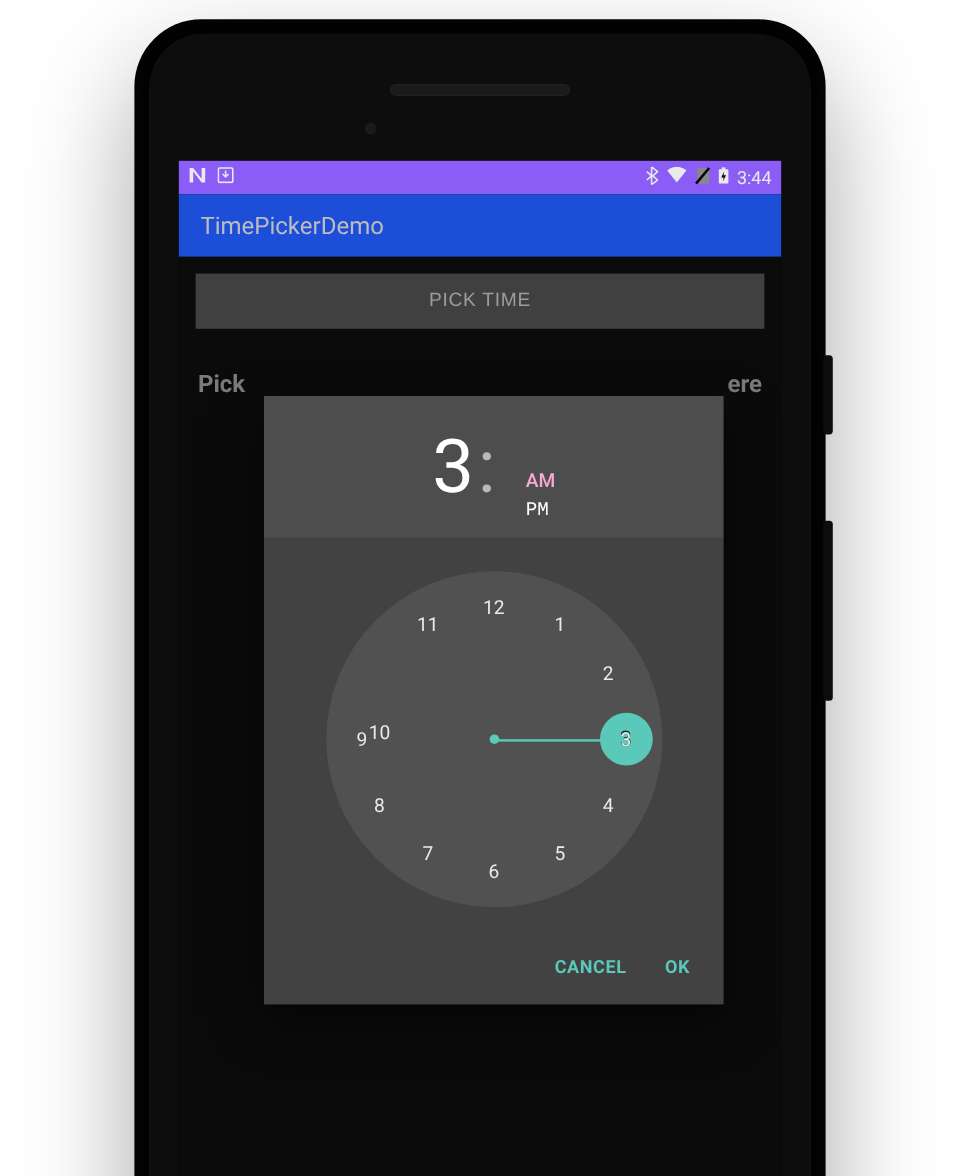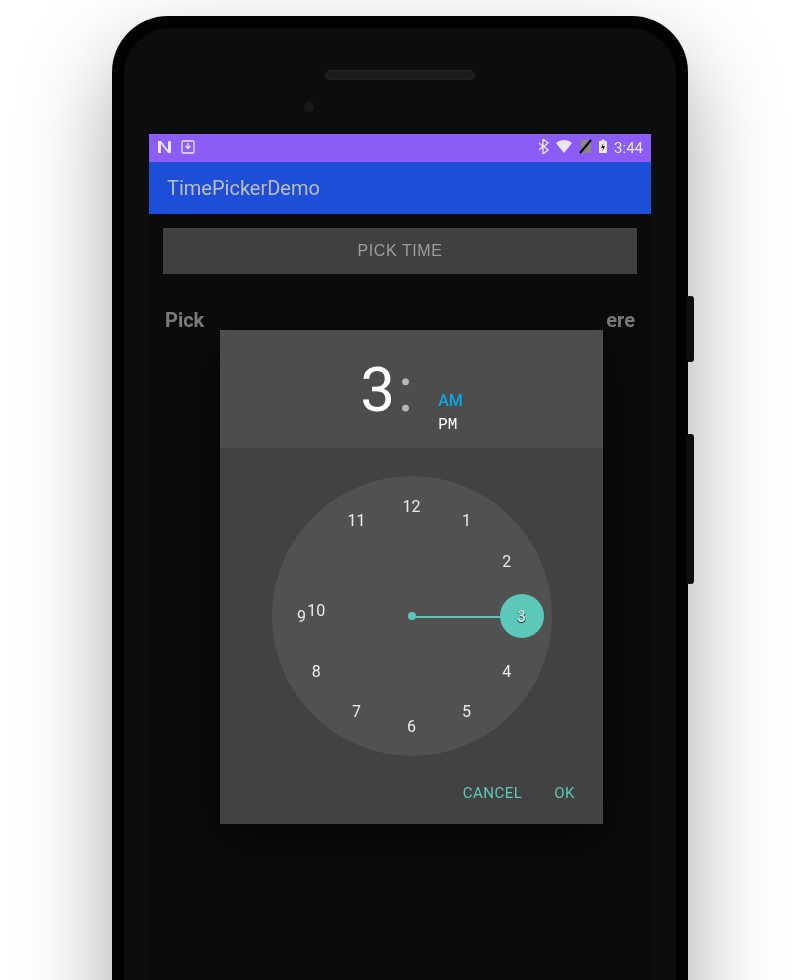--- a/index.html
+++ b/index.html
@@ -144,21 +144,21 @@
   .time-colon { color:#b8b8b8; padding:0 2px; }
   .time-min   { color:#b8b8b8; }
   .ampm {
     display:flex;
     flex-direction:column;
     margin-left:12px;
     font-size:16px;
     font-weight:500;
     line-height:24px;
   }
-  .am { color:#0ea5e9;margin-top:48px; }
+  .am { color:#f9a8d4;margin-top:48px; }
   .pm { color:#ffffff;font-family:Liberation Mono, monospace; }
 
   .clock-wrap {
     display:flex; justify-content:center;
     padding: 28px 0 22px;
   }
   .clock {
     position:relative;
     width: 280px;
     height: 280px;
@@ -200,23 +200,24 @@
     color:#1f1f1f;
     font-size:18px;
   }
 
   .dlg-actions {
     display:flex;
     justify-content:flex-end;
     gap: 32px;
     padding: 6px 28px 22px;
     font-size:15px;
-    font-weight:400;
+    font-weight:700;
     letter-spacing:.5px;
     color:#5bc9ba;
+    margin-top:13px;
   }
 </style>
 </head>
 <body>
 
 <div class="phone">
   <div class="side-btn a"></div>
   <div class="side-btn b"></div>
   <div class="phone-inner">
     <div class="speaker"></div>

